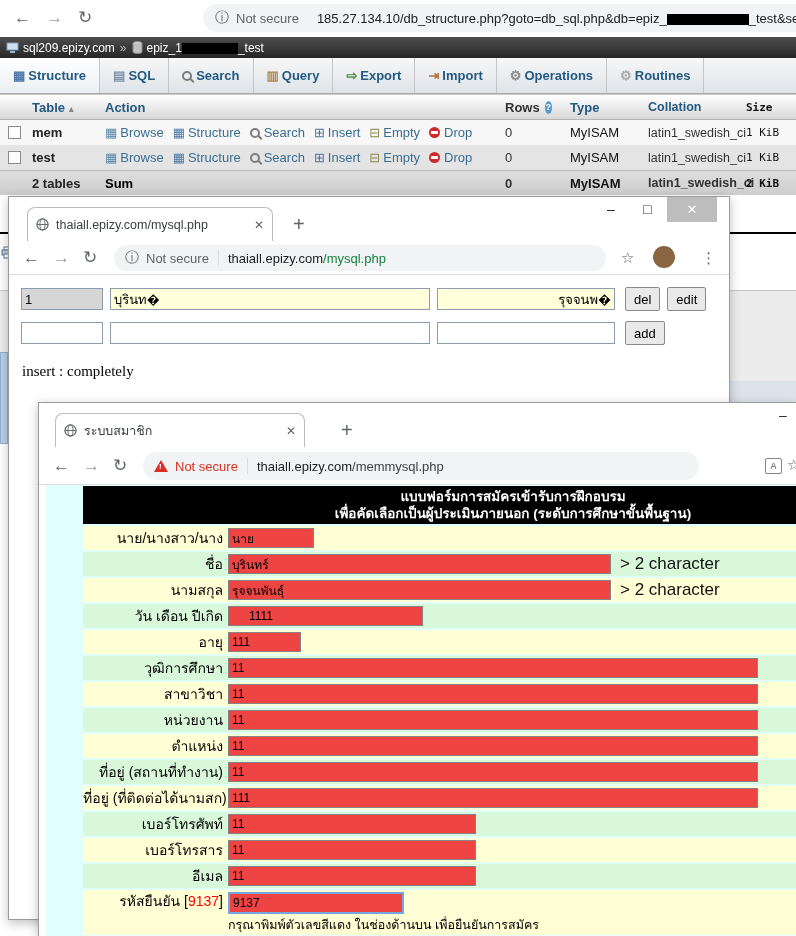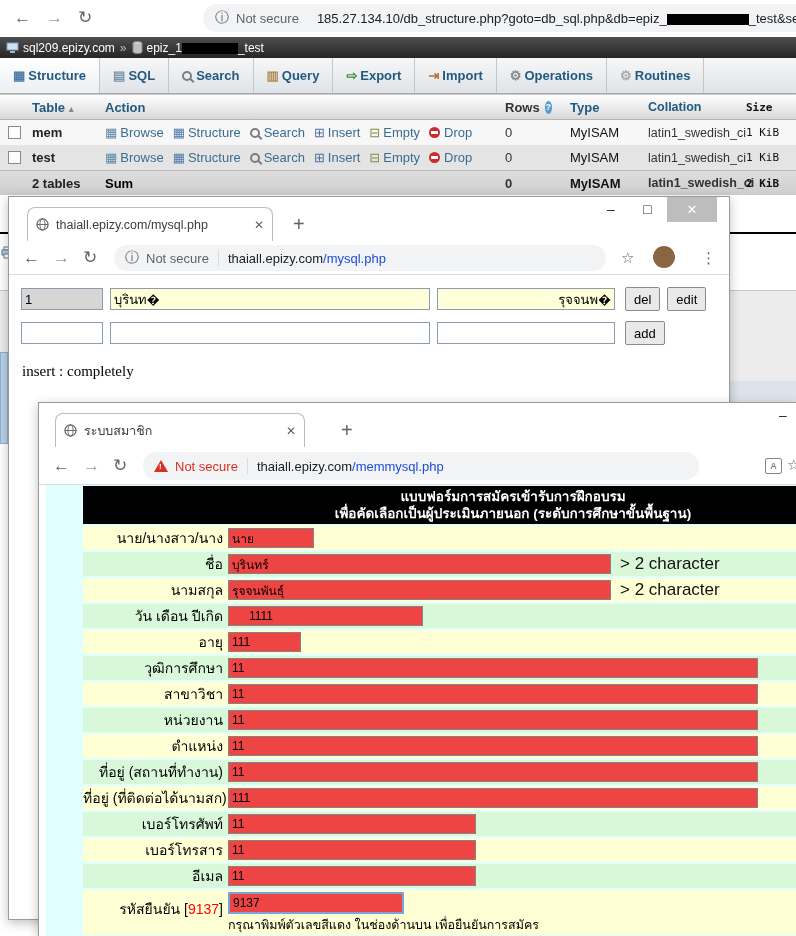--- a/index.html
+++ b/index.html
@@ -107,21 +107,21 @@
   #form-hdr{background:#000;color:#fff;text-align:center;font-weight:bold;font-size:13.5px;line-height:17px;padding:2px 0;}
   .frow{display:flex;align-items:center;min-height:24px;margin-top:2px;position:relative;}
   .frow.y{background:#ffffd5;}
   .frow.g{background:#d9f8d9;}
   .flbl{width:145px;text-align:right;padding-right:5px;font-size:14px;white-space:nowrap;box-sizing:border-box;}
   .ffld{flex:1;display:flex;align-items:center;}
   .ffld input{height:18px;border:1px solid #848484;font-size:12px;padding:0 3px;background:#ef4444;}
   .fnote{position:absolute;left:537px;font-size:17px;color:#111;}
   .redcode{color:#f00;}
   #verify-row{align-items:flex-start;}
-  #verify-row .flbl{padding-top:8px;}
+  #verify-row .flbl{padding-top:0;}
   #verify-input{border:2px solid #74a7e0 !important;width:166px;}
   .vnote{font-size:12.5px;margin-top:1px;}
   .globe{flex:none;}
 </style>
 </head>
 <body>
 
 <div id="chrome-bar" class="abs">
   <span class="abs navglyph" style="left:14px;top:9px;">←</span>
   <span class="abs navglyph dim" style="left:46px;top:9px;">→</span>
@@ -317,21 +317,21 @@
     </div>
 
   <div class="btoolbar" style="top:44px;height:34px;">
     <span class="abs navglyph" style="left:14px;top:8px;">←</span>
     <span class="abs navglyph dim" style="left:44px;top:8px;">→</span>
     <span class="abs navglyph" style="left:74px;top:8px;">↻</span>
     <div class="pill" style="left:105px;top:4px;width:492px;height:26px;">
       <span class="info-glyph">ⓘ</span>
       <span class="nsec">Not secure</span>
       <span class="odiv"></span>
-      <span class="urltxt"><span>thaiall.epizy.com</span><span style="color:#1d4ed8;margin-top:26px;">/mysql.php</span></span>
+      <span class="urltxt"><span>thaiall.epizy.com</span><span style="color:#15803d;margin-top:26px;">/mysql.php</span></span>
     </div>
     <span class="abs star" style="left:612px;top:8px;">☆</span>
     <span class="abs avatar" style="left:644px;top:5px;"></span>
     <span class="abs dots" style="left:692px;top:8px;">⋮</span>
   </div>
 
   <div id="w1-content" class="abs" style="left:0;top:78px;width:720px;height:644px;">
     <div class="abs flex" style="left:12px;top:12px;">
       <input class="gin" style="width: 74px;" value="1">
       <input class="yin" style="width: 312px; margin-left: 7px;" value="บุรินท�">
@@ -363,21 +363,21 @@
   <span class="winmin" style="left:740px;">–</span>
 
   <div class="btoolbar" style="top:44px;height:38px;">
     <span class="abs navglyph" style="left:14px;top:10px;">←</span>
     <span class="abs navglyph dim" style="left:44px;top:10px;">→</span>
     <span class="abs navglyph" style="left:74px;top:10px;">↻</span>
     <div class="pill" style="left:104px;top:5px;width:556px;height:28px;">
       <span class="warn-ic"></span>
       <span class="nsec-red">Not secure</span>
       <span class="odiv"></span>
-      <span class="urltxt"><span>thaiall.epizy.com</span><span style="color:#1d4ed8;text-align:right;">/memmysql.php</span></span>
+      <span class="urltxt"><span>thaiall.epizy.com</span><span style="color:#404040;text-align:right;">/memmysql.php</span></span>
     </div>
     <span class="abs transl" style="left:726px;top:11px;">A</span>
     <span class="abs star" style="left:748px;top:9px;">☆</span>
   </div>
 
   <div id="w2-content">
     <div id="form-table">
       <div id="form-hdr">
         <div>แบบฟอร์มการสมัครเข้ารับการฝึกอบรม</div>
         <div>เพื่อคัดเลือกเป็นผู้ประเมินภายนอก (ระดับการศึกษาขั้นพื้นฐาน)</div>

